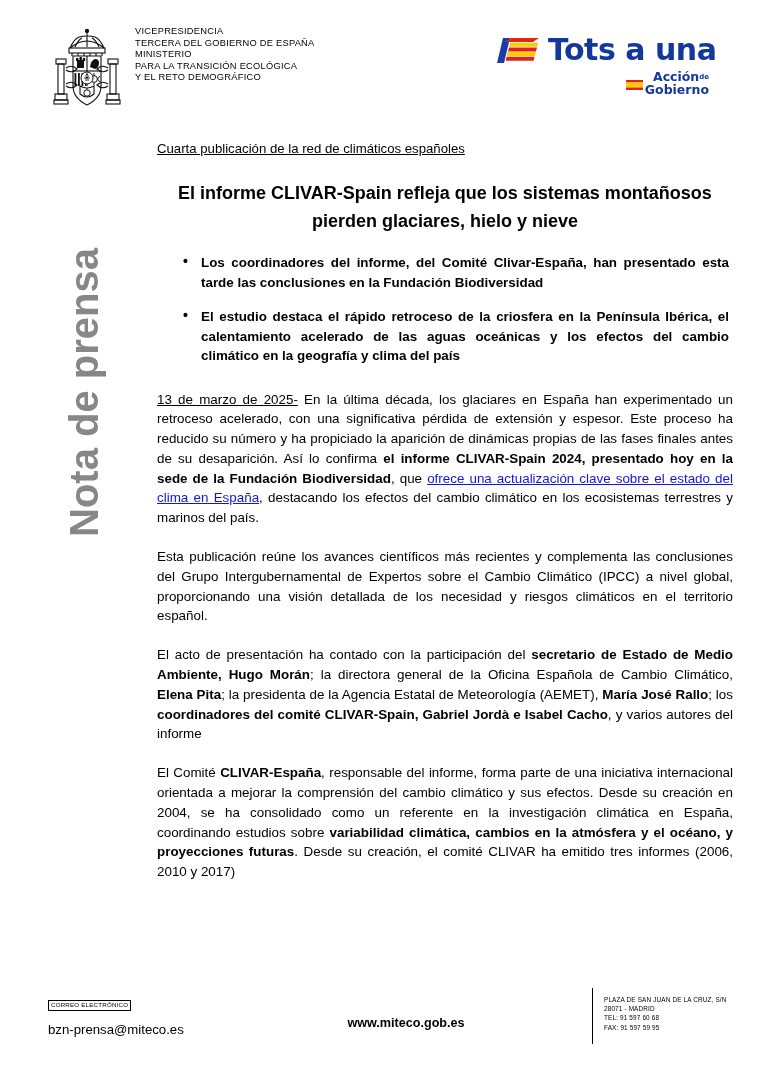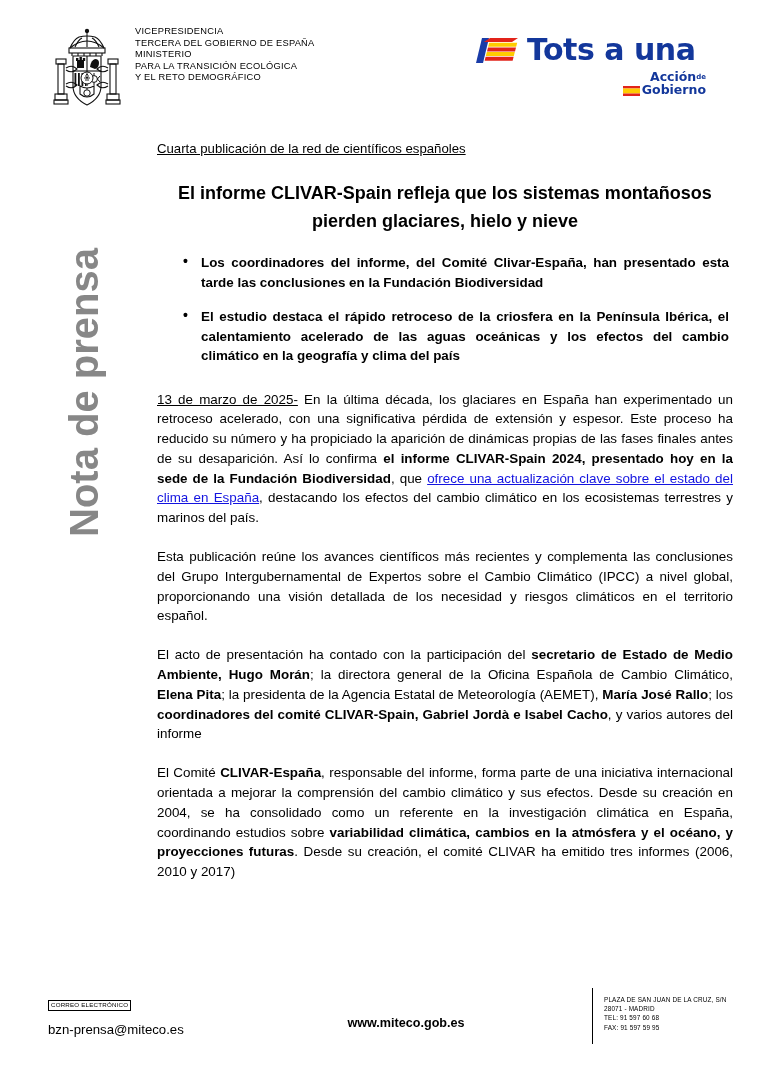--- a/index.html
+++ b/index.html
@@ -42,21 +42,21 @@
     letter-spacing: 0.25px;
     line-height: 11.6px;
     color: #000;
     white-space: nowrap;
   }
   .ministry-block .grp2 { }
   .ministry-block div { font-family: "Liberation Sans", sans-serif; }
 
   .tots-logo {
     position: absolute;
-    right: 61px;
+    right: 40px;
     top: 8px;
     width: 232px;
     height: 68px;
   }
   .tots-row {
     display: flex;
     align-items: center;
     height: 40px;
   }
   .flag-mark {
@@ -68,24 +68,24 @@
   .tots-text {
     font-size: 30px;
     font-weight: bold;
     color: #13379b;
     letter-spacing: -0.5px;
     line-height: 30px;
     font-family: "DejaVu Sans", sans-serif;
   }
   .accion-row {
     display: flex;
-    align-items: flex-end;
+    align-items: center;
     justify-content: flex-end;
     margin-top: 1px;
-    margin-right: 2px;
+    margin-right: 20px;
   }
   .mini-flag {
     width: 17px;
     height: 10px;
     margin-right: 2px;
     margin-top: 3px;
     flex: none;
   }
   .accion-text {
     font-size: 12.5px;
@@ -339,21 +339,21 @@
           <span>Gobierno</span>
         </div>
       </div>
     </div>
   </div>
 
   <div class="sidebar-vertical">Nota de prensa</div>
 
   <div class="content">
 
-    <div class="kicker">Cuarta publicación de la red de científicos españoles</div>
+    <div class="kicker">Cuarta publicación de la red de climáticos españoles</div>
 
     <h1 class="headline">El informe CLIVAR-Spain refleja que los sistemas montañosos pierden glaciares, hielo y nieve</h1>
 
     <ul class="bullets">
       <li>Los coordinadores del informe, del Comité Clivar-España, han presentado esta tarde las conclusiones en la Fundación Biodiversidad</li>
       <li>El estudio destaca el rápido retroceso de la criosfera en la Península Ibérica, el calentamiento acelerado de las aguas oceánicas y los efectos del cambio climático en la geografía y clima del país</li>
     </ul>
 
     <p class="body first"><span class="bu">13 de marzo de 2025-</span><span> En la última década, los glaciares en España han experimentado un retroceso acelerado, con una significativa pérdida de extensión y espesor. Este proceso ha reducido su número y ha propiciado la aparición de dinámicas propias de las fases finales antes de su desaparición. Así lo confirma </span><span class="b">el informe CLIVAR-Spain 2024, presentado hoy en la sede de la Fundación Biodiversidad</span><span>, que </span><a class="link" href="#">ofrece una actualización clave sobre el estado del clima en España</a><span>, destacando los efectos del cambio climático en los ecosistemas terrestres y marinos del país.</span></p>
 

